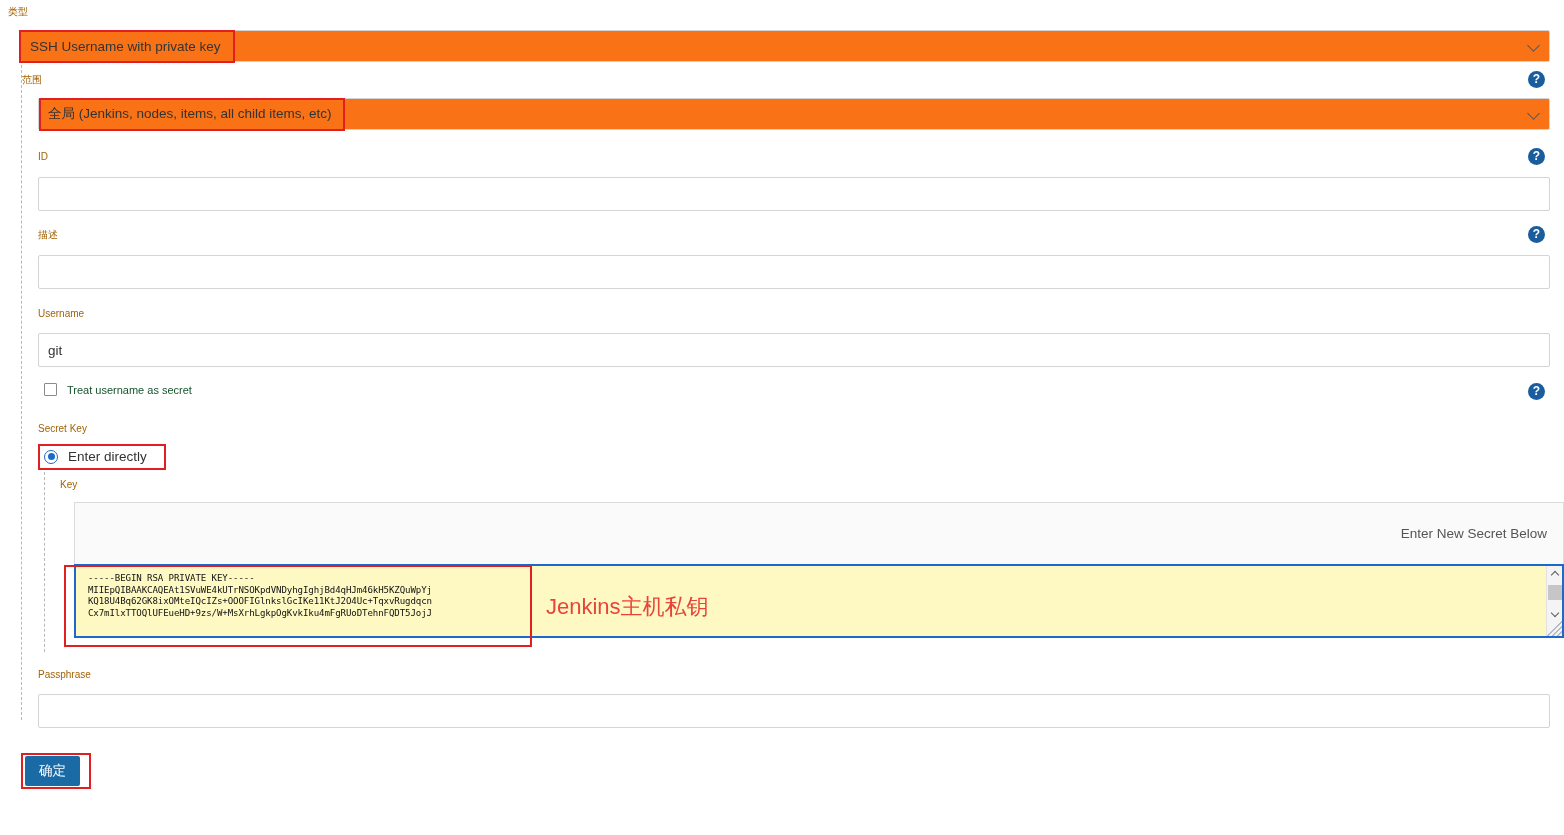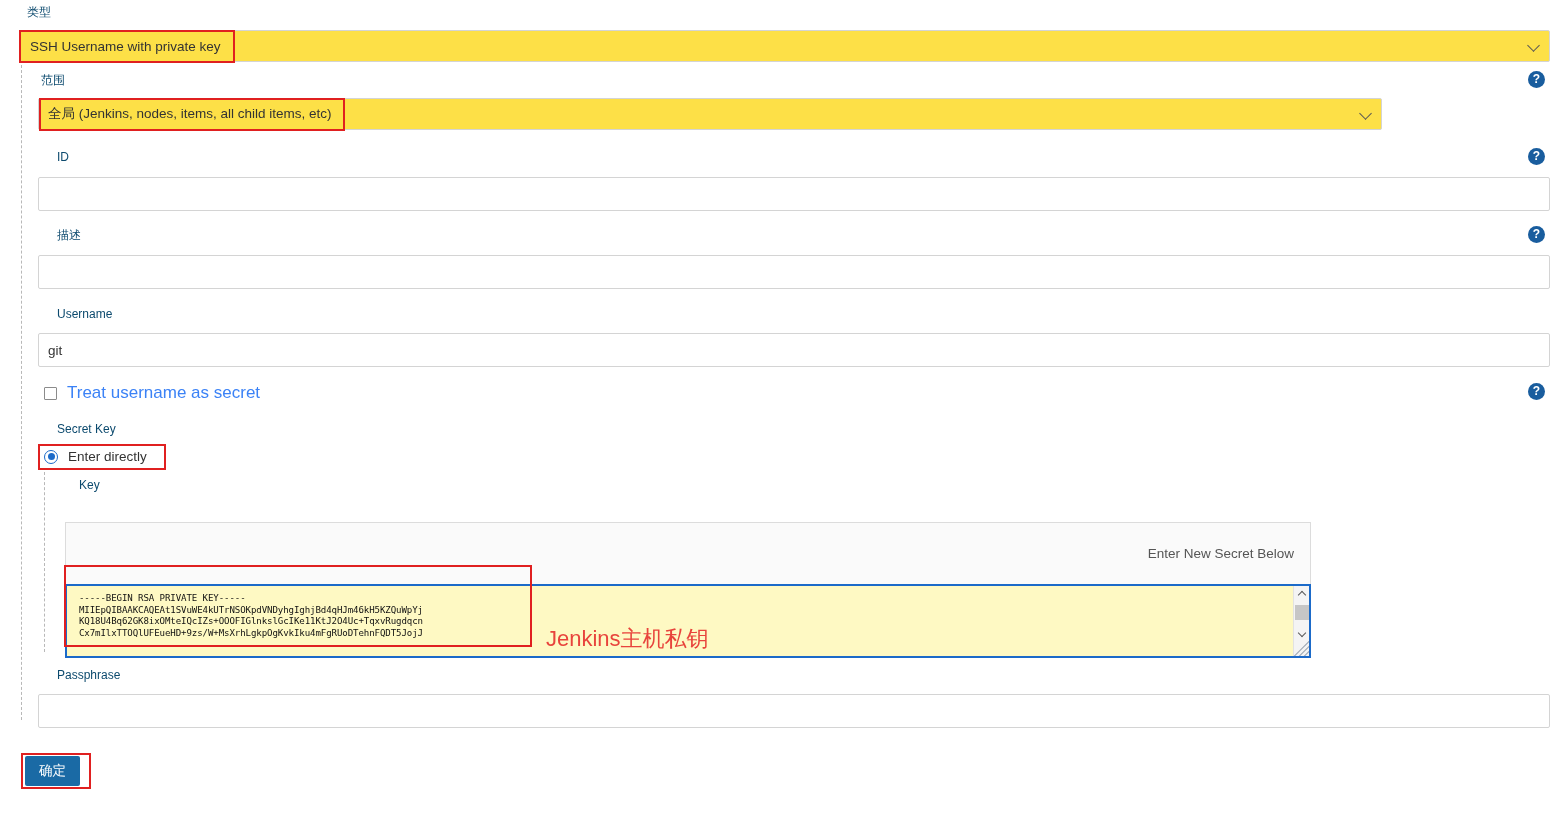--- a/index.html
+++ b/index.html
@@ -8,26 +8,25 @@
     width: 1564px; height: 835px;
     background: #ffffff;
     font-family: "Liberation Sans", sans-serif;
     color: #333333;
     overflow: hidden;
   }
   .page { position: relative; width: 1564px; height: 835px; }
 
   
   .field-label {
-    font-size: 12px;
-    color: #0c4a6e;
+    font-size: 10px;
+    color: #a16207;
     line-height: 16px;
     margin-bottom: 6px;
     display: block;
-    margin-left: 19px;
   }
 
   
   .txt-input {
     width: 100%;
     height: 30px;
     border: 1px solid #d4d4d4;
     border-radius: 2px;
     background: #fff;
     font-family: "Liberation Sans", sans-serif;
@@ -37,21 +36,21 @@
     outline: none;
   }
   .txt-input::placeholder { color: #999; }
 
   .select-box {
     position: relative;
     width: 100%;
     height: 32px;
     border: 1px solid #d4d4d4;
     border-radius: 2px;
-    background: #fde047;
+    background: #f97316;
     display: flex;
     align-items: center;
     padding: 4px 9px;
     font-size: 13.5px;
     color: #333;
   }
   .select-box .chev {
     position: absolute;
     right: 11px; top: 50%;
     width: 9px; height: 9px;
@@ -186,21 +185,20 @@
     transform-origin: left center;
   }
 
   
   .ann-text {
     position: absolute;
     color: #e8443c;
     font-size: 22px;
     font-family: "Liberation Sans", sans-serif;
     white-space: nowrap;
-    margin-top: 32px;
   }
 
   
   .submit-btn {
     background: #1a6aa5;
     color: #fff;
     border: none;
     border-radius: 2px;
     font-size: 13.5px;
     font-family: "Liberation Sans", sans-serif;
@@ -223,21 +221,21 @@
     <div class="select-box">
       <span>SSH Username with private key</span>
       <span class="chev"></span>
     </div>
   </div>
   <div class="ann-box" style="left:19px; top:30px; width:216px; height:33px;"></div>
 
   <div class="field-label" style="position:absolute; left:22px; top:72px;">范围</div>
   <div class="help-icon" style="position:absolute; left:1528px; top:71px;">?</div>
 
-  <div style="position:absolute; left:38px; top:98px; width:1344px;">
+  <div style="position:absolute; left:38px; top:98px; width:1512px;">
     <div class="select-box">
       <span>
         <span>全局</span><span> (Jenkins, nodes, items, all child items, etc)</span>
       </span>
       <span class="chev"></span>
     </div>
   </div>
   <div class="ann-box" style="left:39px; top:98px; width:306px; height:33px;"></div>
 
   <div class="field-label" style="position:absolute; left:38px; top:149px;">ID</div>
@@ -252,37 +250,37 @@
     <input class="txt-input" type="text" value="" style="">
   </div>
 
   <div class="field-label" style="position:absolute; left:38px; top:306px;">Username</div>
   <div style="position:absolute; left:38px; top:333px; width:1512px;">
     <input class="txt-input" type="text" value="git" style="">
   </div>
 
   <div style="position:absolute; left:44px; top:383px; display:flex; align-items:center; gap:10px;">
     <span class="chk"></span>
-    <span style="font-size:17px; color:#3b82f6;">Treat username as secret</span>
+    <span style="font-size:11px; color:#14532d;">Treat username as secret</span>
   </div>
   <div class="help-icon" style="position:absolute; left:1528px; top:383px;">?</div>
 
   <div class="field-label" style="position:absolute; left:38px; top:421px;">Secret Key</div>
 
   <div style="position:absolute; left:44px; top:449px; display:flex; align-items:center; gap:10px;">
     <span class="radio-outer">
       <span class="radio-inner"></span>
     </span>
     <span style="font-size:13.5px; color:#333;text-align:right;">Enter directly</span>
   </div>
   <div class="ann-box" style="left:38px; top:444px; width:128px; height:26px;"></div>
 
   <div class="field-label" style="position:absolute; left:60px; top:477px;">Key</div>
 
-  <div style="position:absolute; left:65px; top:502px; width:1246px;margin-top:20px;">
+  <div style="position:absolute; left:74px; top:502px; width:1490px;">
     <div class="secret-head">
       <span>Enter New Secret Below</span>
     </div>
     <div class="secret-area">
       <div class="secret-text">-----BEGIN RSA PRIVATE KEY-----
 MIIEpQIBAAKCAQEAt1SVuWE4kUTrNSOKpdVNDyhgIghjBd4qHJm46kH5KZQuWpYj
 KQ18U4Bq62GK8ixOMteIQcIZs+OOOFIGlnkslGcIKe11KtJ2O4Uc+TqxvRugdqcn
 Cx7mIlxTTOQlUFEueHD+9zs/W+MsXrhLgkpOgKvkIku4mFgRUoDTehnFQDT5JojJ</div>
       <div class="sb">
         <div class="sb-arrow up">

